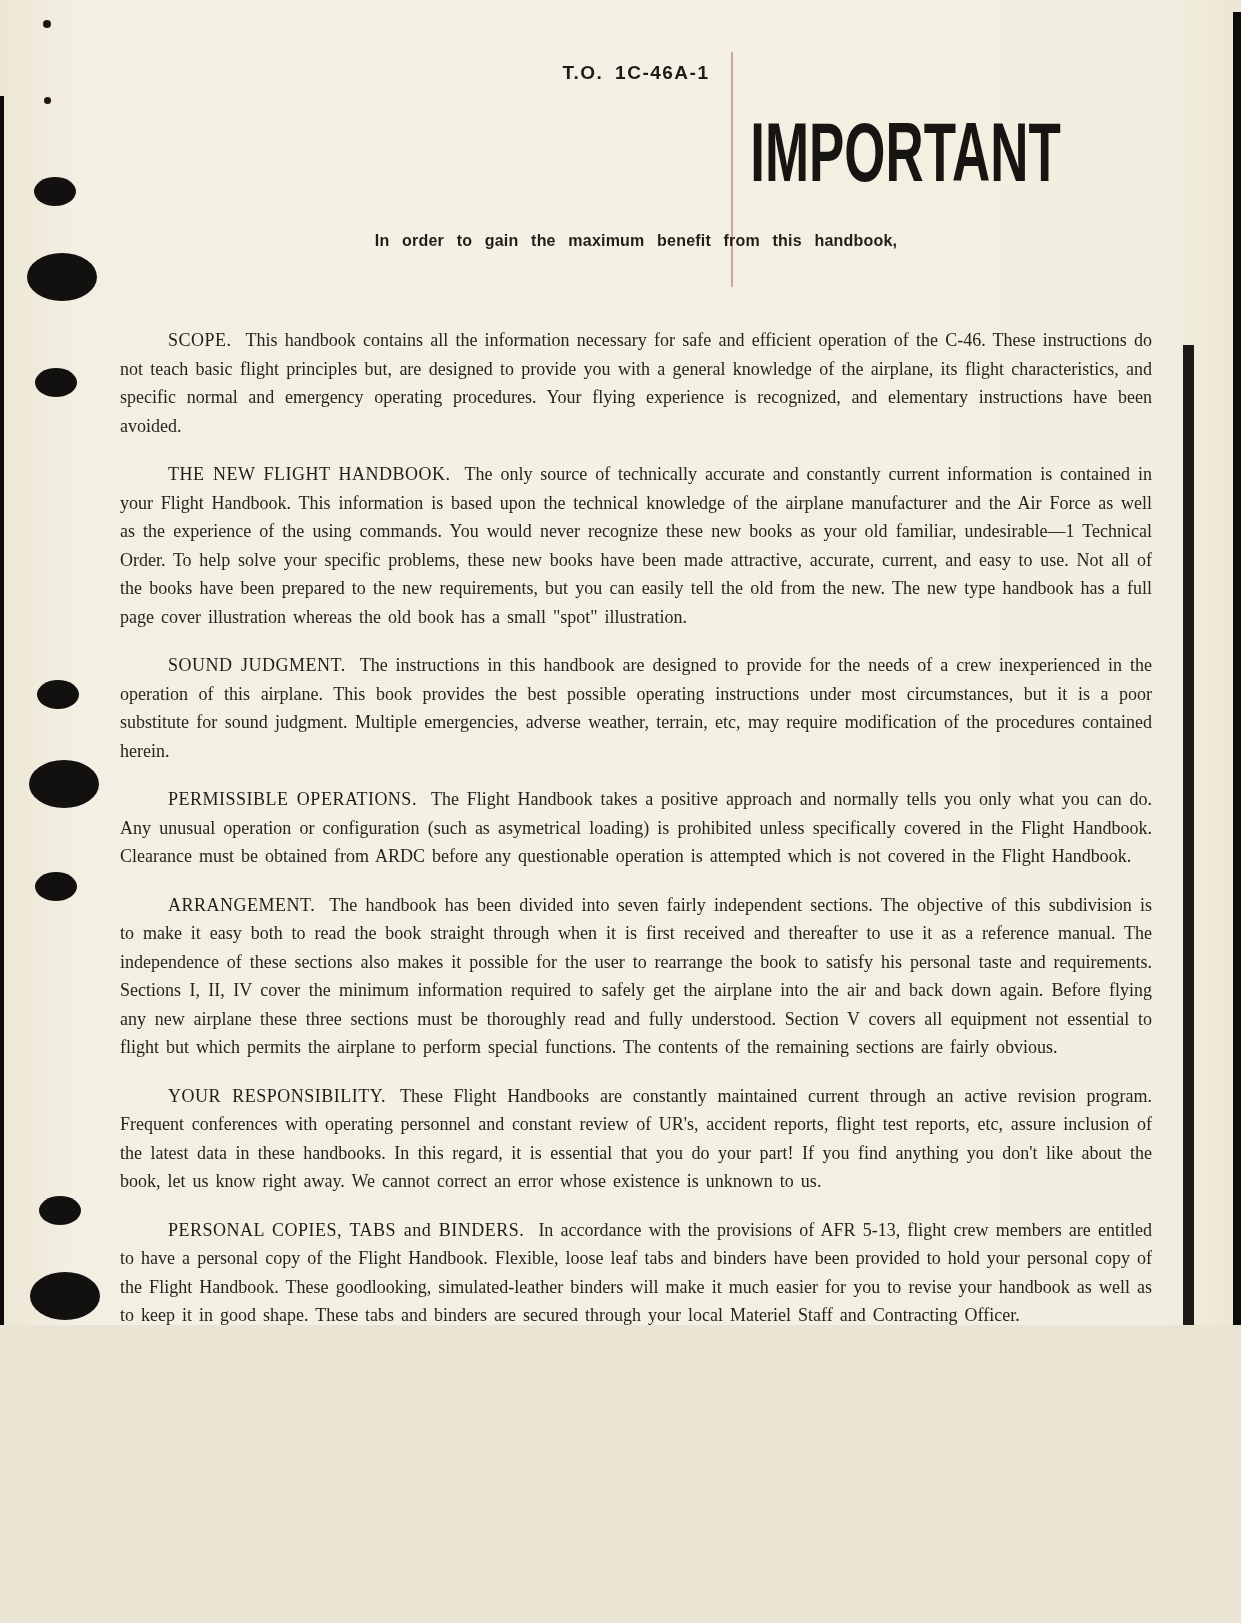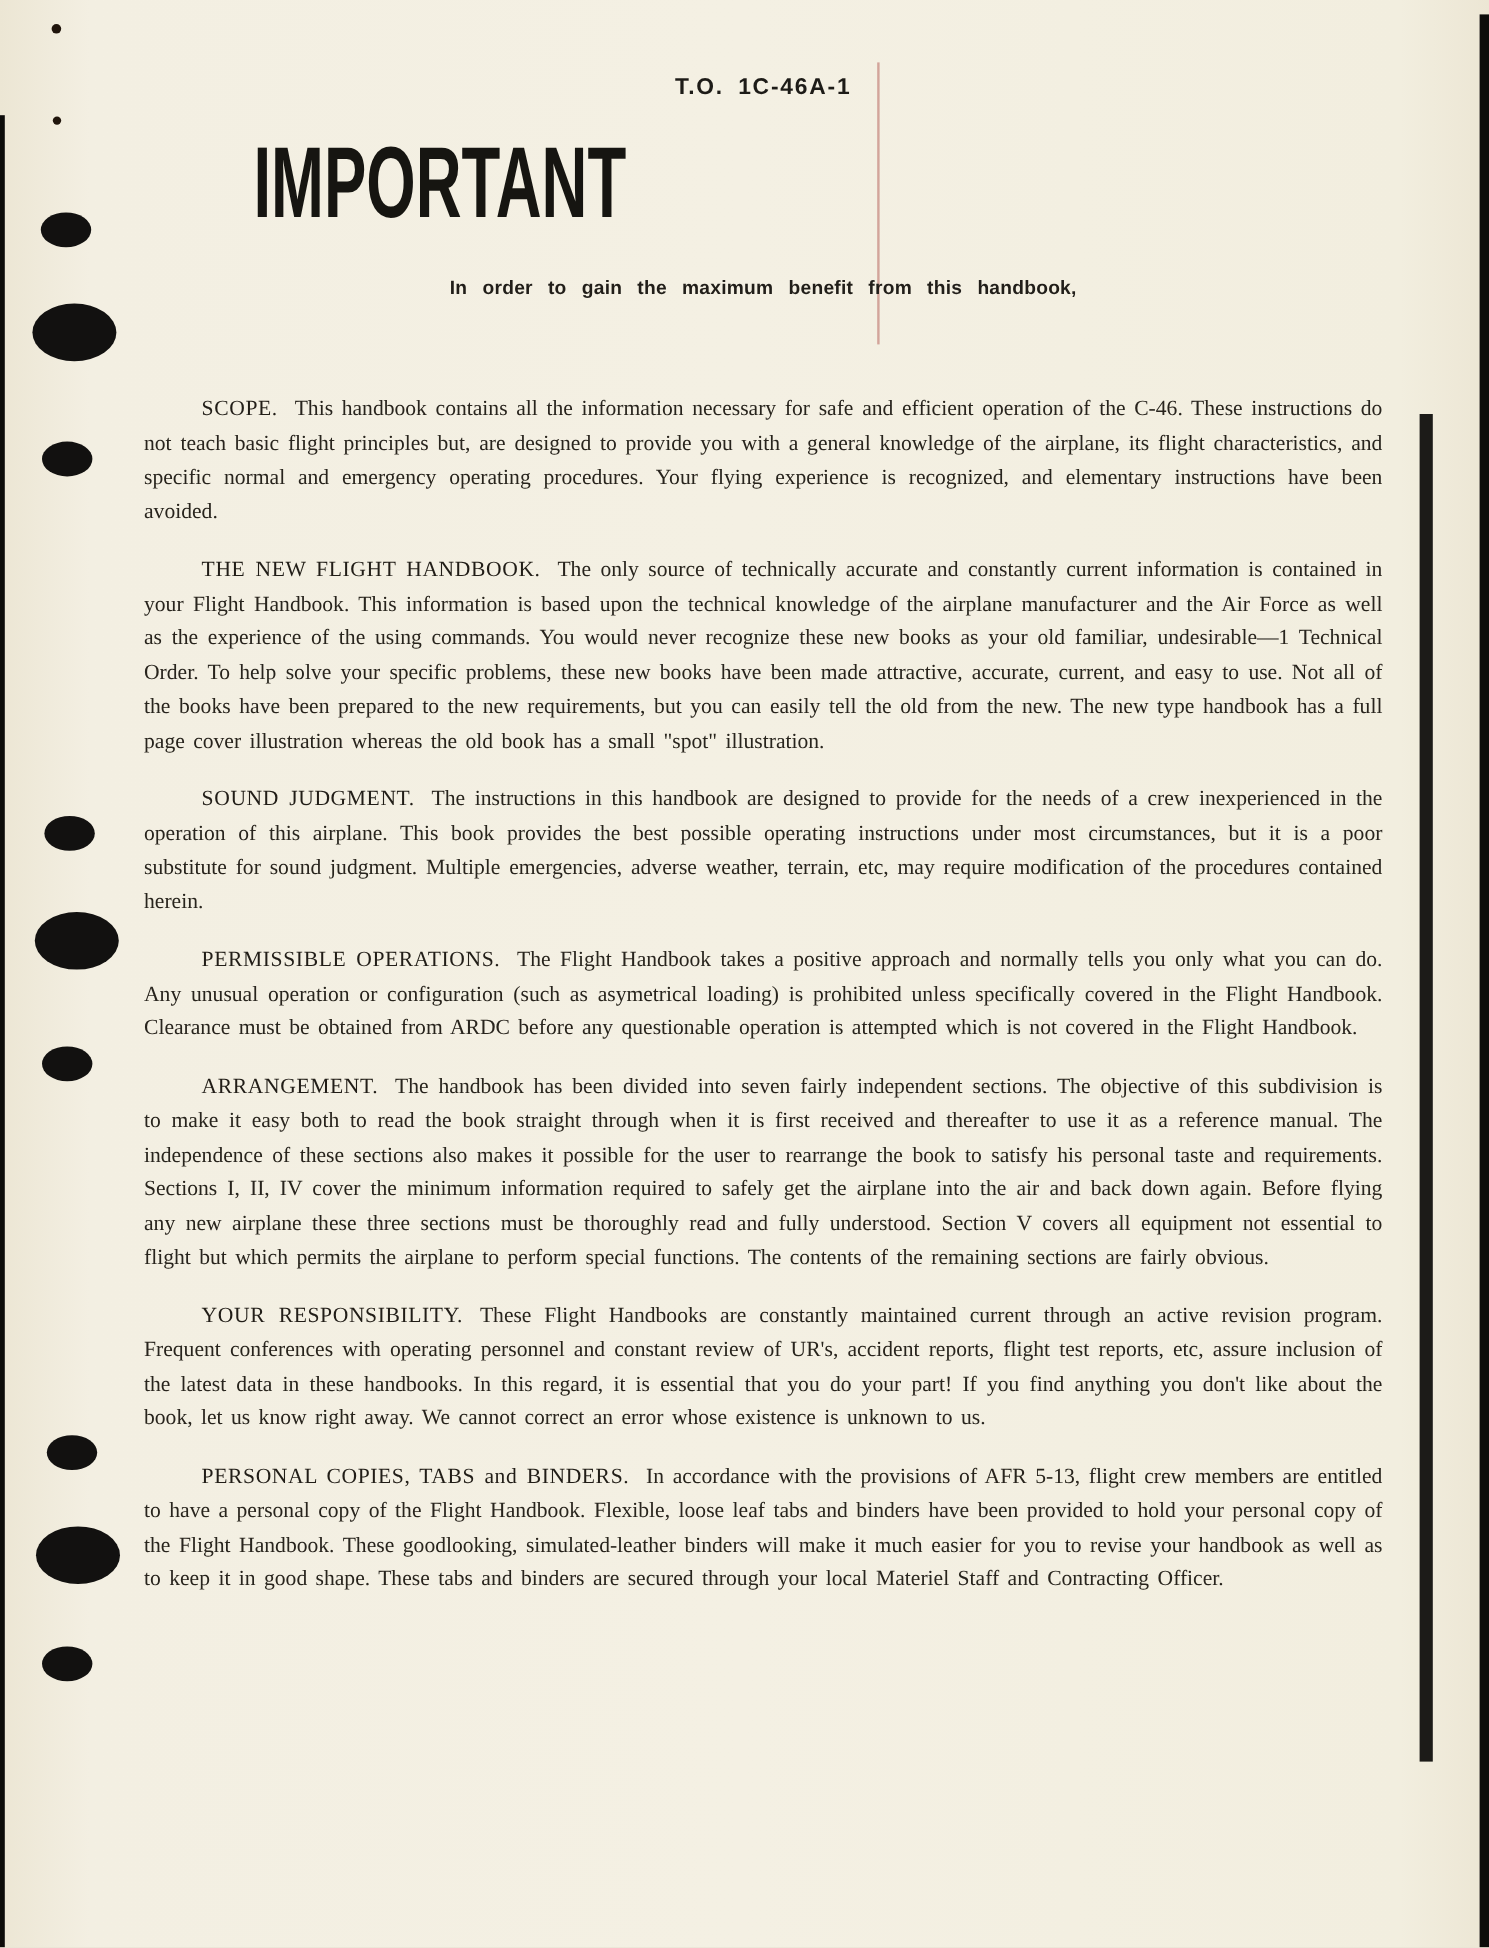--- a/index.html
+++ b/index.html
@@ -1,19 +1,19 @@
 <!DOCTYPE html>
 <html lang="en"><head>
 <meta charset="utf-8">
 <style>
   html, body { margin: 0; padding: 0; background: #e9e4d4; }
   .page {
     position: relative;
     width: 1241px;
-    height: 1623px;
+    height: 1325px;
     overflow: hidden;
     background:
       linear-gradient(90deg, #ece6d4 0%, #f3efe2 6%, #f4f0e3 50%, #f2eedf 94%, #ece6d4 100%);
     color: #27231d;
     font-family: "Liberation Serif", serif;
   }
 
   
   .left-edge   { position: absolute; left: 0; top: 96px; width: 4px; height: 1527px; background: #0d0c0a; }
   .right-edge  { position: absolute; right: 0; top: 12px; width: 8px; height: 1611px; background: #0d0c0a; }
@@ -38,21 +38,21 @@
   
   .to-number {
     position: absolute; top: 62px; left: 120px; width: 1032px;
     text-align: center;
     font-family: "Liberation Sans", sans-serif;
     font-weight: bold; font-size: 19px; letter-spacing: 1.5px; word-spacing: 5px;
     color: #1d1b17;
   }
   .title-wrap {
     position: absolute; top: 106px; left: 120px; width: 1032px;
-    text-align: left; line-height: 92px; white-space: nowrap;
+    text-align: right; line-height: 92px; white-space: nowrap;
   }
   .title-text {
     display: inline-block;
     font-family: "Liberation Sans", sans-serif;
     font-weight: bold; font-size: 84px; letter-spacing: 0px;
     color: #161511;
     transform: scaleX(0.63);
     transform-origin: 50% 50%;
   }
   .subtitle {

